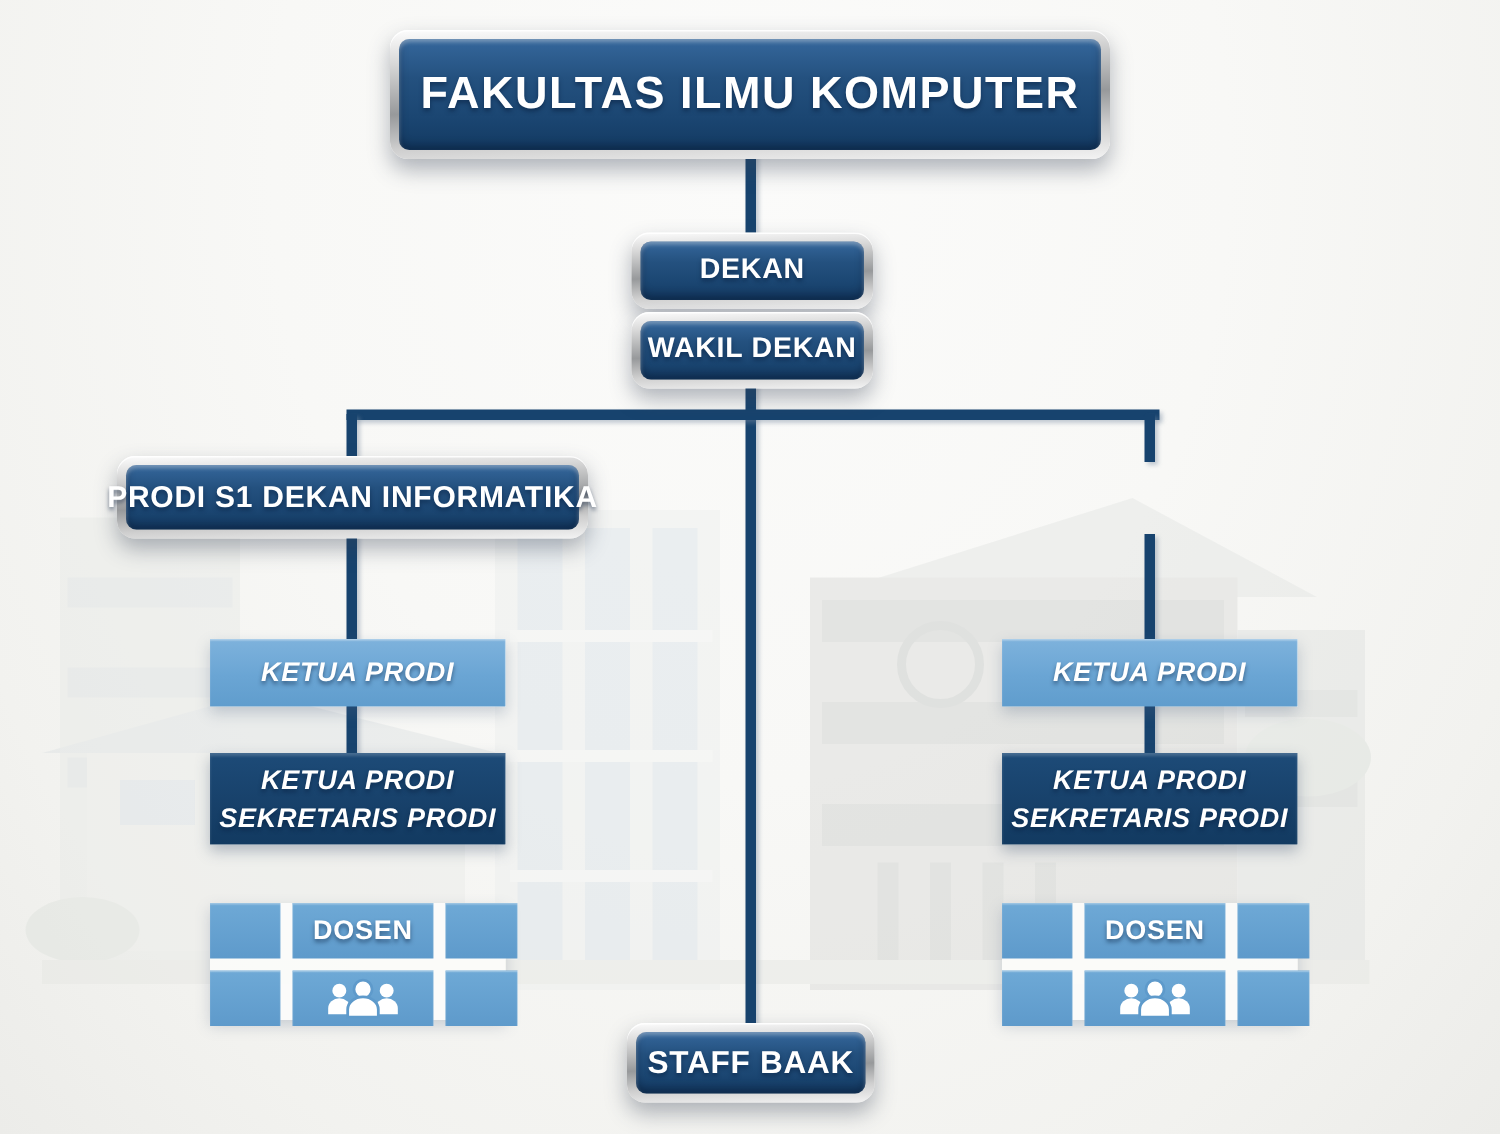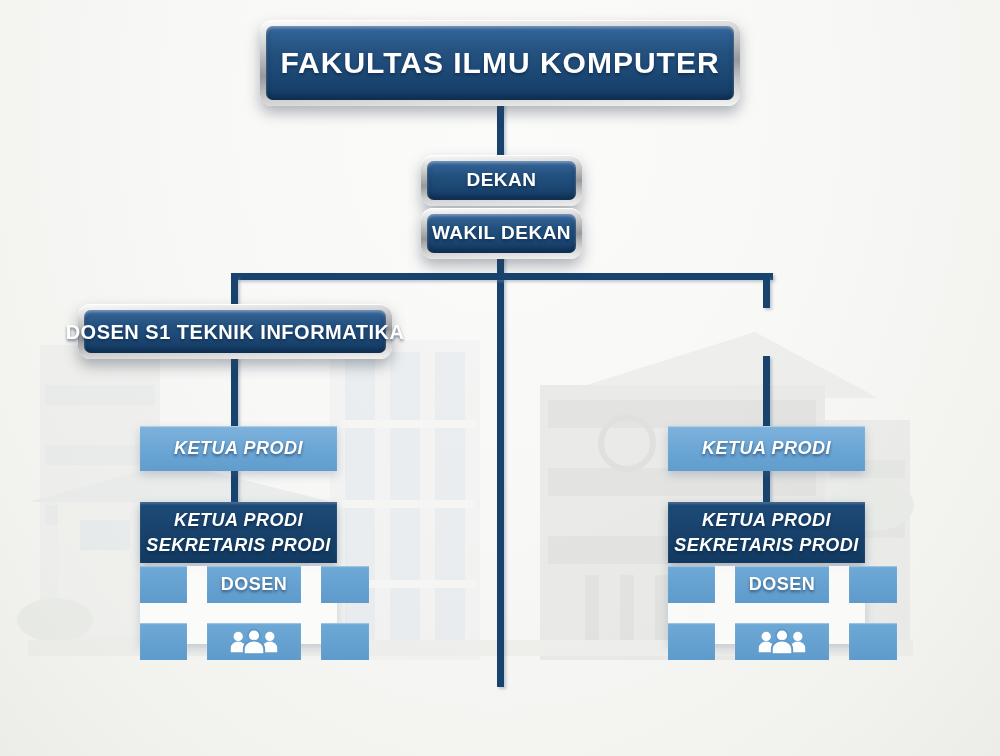--- a/index.html
+++ b/index.html
@@ -48,23 +48,24 @@
   }
   .flat-dark{
     background:linear-gradient(180deg,#1d4b78 0%,#174069 60%,#123a61 100%);
     box-shadow:0 4px 9px rgba(60,80,110,.35), inset 0 2px 2px rgba(255,255,255,.18);
   }
   .lbl-ketua{font-size:18px;}
   .lbl-dual{font-size:18px;line-height:1.35;}
   
   .dgrid{
     position:absolute;display:grid;box-sizing:border-box;
-    grid-template-columns:47px 94px 48px;grid-template-rows:37px 37px;gap:20px;
+    grid-template-columns:47px 94px 48px;grid-template-rows:37px 37px;gap:8px;
     background:rgba(252,252,251,.9);
     box-shadow:0 4px 9px rgba(80,100,130,.25);
+    margin-top:36px;
   }
   .cell{
     background:linear-gradient(180deg,#6ea9d6 0%,#5e9acb 100%);
     display:flex;align-items:center;justify-content:center;
     box-shadow:inset 0 1px 1px rgba(255,255,255,.35);
   }
   .lbl-dosen{font-size:18px;}
   .people{width:52px;height:28px;display:block;}
 </style>
 </head>
@@ -141,21 +142,21 @@
   </div>
 
   <div class="frame" style="left:421px;top:208px;width:161px;height:51px;">
     <div class="inner">
       <div class="lbl lbl-mid">WAKIL DEKAN</div>
     </div>
   </div>
 
   <div class="frame" style="left:78px;top:304px;width:314px;height:55px;">
     <div class="inner">
-      <div class="lbl lbl-prodi">DOSEN S1 TEKNIK INFORMATIKA</div>
+      <div class="lbl lbl-prodi">PRODI S1 DEKAN INFORMATIKA</div>
     </div>
   </div>
 
 
   <div class="flat flat-light" style="left:140px;top:426px;width:197px;height:45px;">
     <div class="lbl lbl-ketua">KETUA PRODI</div>
   </div>
 
   <div class="flat flat-light" style="left:668px;top:426px;width:197px;height:45px;">
     <div class="lbl lbl-ketua">KETUA PRODI</div>
@@ -208,14 +209,19 @@
           <circle cx="45" cy="9" r="5"></circle>
           <path d="M37 26 v-4.5 a8 7 0 0 1 16 0 V26 z"></path>
           <circle cx="28" cy="8" r="6.5" stroke="#5e9acb" stroke-width="2"></circle>
           <path d="M17 28 v-5.5 a11 9 0 0 1 22 0 V28 z" stroke="#5e9acb" stroke-width="2"></path>
         </g>
       </svg>
     </div>
     <div class="cell"></div>
   </div>
 
+  <div class="frame" style="left:418px;top:682px;width:165px;height:53px;">
+    <div class="inner">
+      <div class="lbl lbl-staff">STAFF BAAK</div>
+    </div>
+  </div>
 
 </div>
 
 </body></html>

